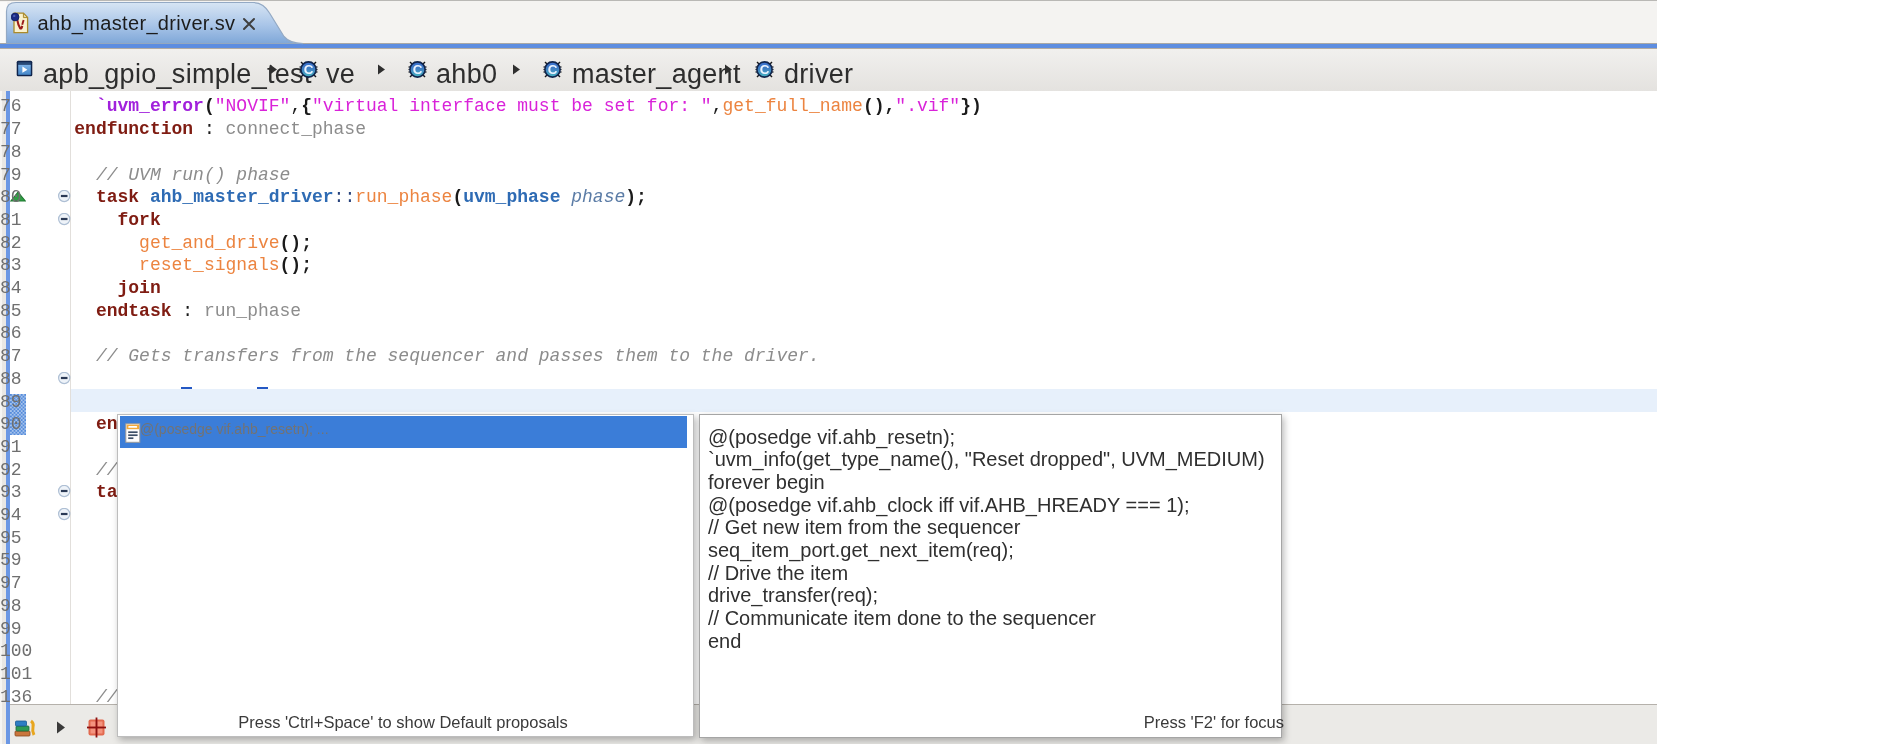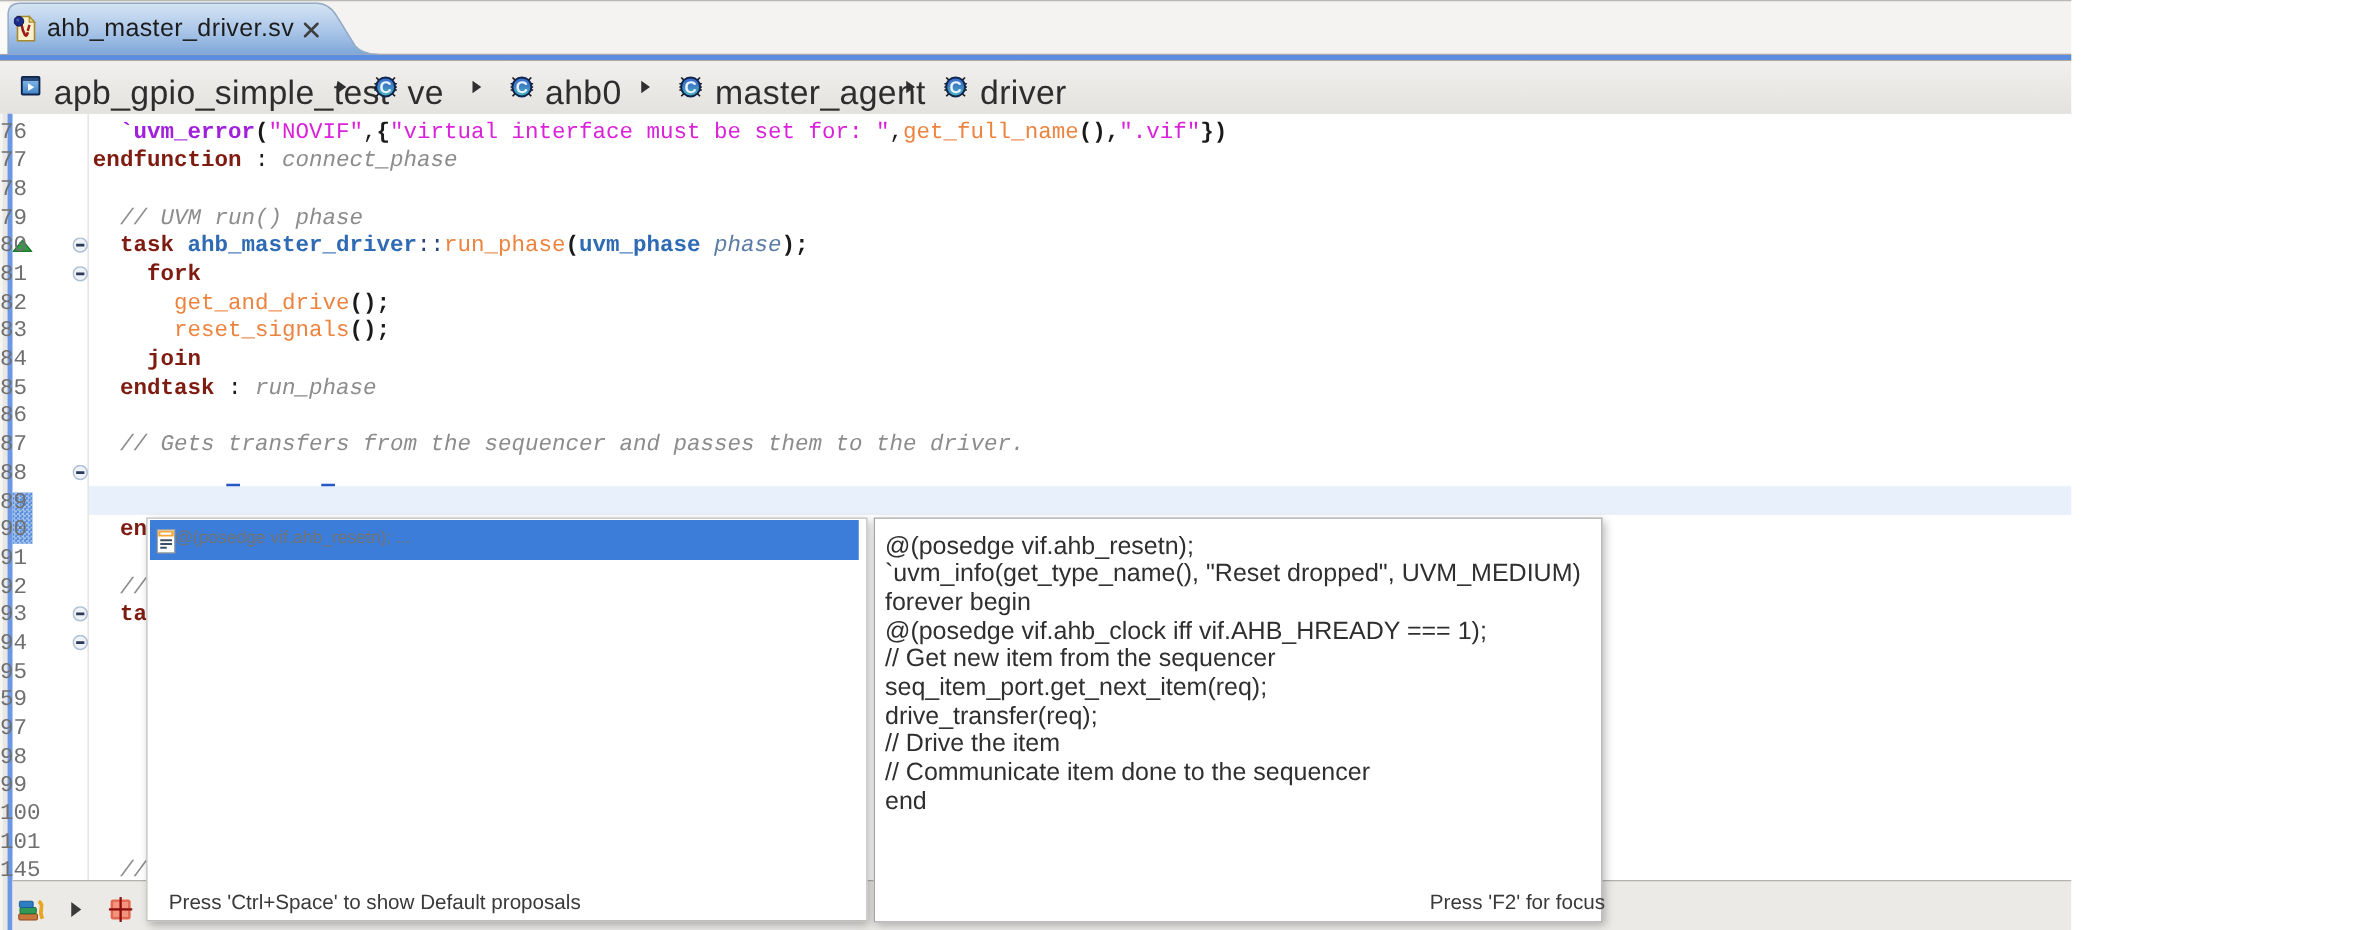--- a/index.html
+++ b/index.html
@@ -7,21 +7,21 @@
   .abs{position:absolute}
   i{font-style:normal}
   .cl{position:absolute;left:74.3px;height:22.7px;font:18px/22.7px "Liberation Mono",monospace;white-space:pre;color:#1a1a1a}
   .num{position:absolute;left:0;width:56.5px;font:18px/22.7px "Liberation Mono",monospace;color:#6f6f6f}
   .kw{color:#7f1c12;font-weight:bold}
   .cls{color:#2e6bb4;font-weight:bold}
   .fn{color:#ec8440}
   .mac{color:#a120dc;font-weight:bold}
   .str{color:#d922d9}
   .com{color:#8c8c8c;font-style:italic}
-  .lbl{color:#8c8c8c;font-style:italic}
+  .lbl{color:#8c8c8c;}
   .b{font-weight:bold;color:#1a1a1a}
   .pr{color:#5b7ca6;font-style:italic}
   .sc{color:#27427c}
   .bct{font-size:27px;color:#2d2d2d;letter-spacing:0.3px}
 </style></head>
 <body>
 <div id="root">
 <svg width="0" height="0" style="position:absolute">
       <defs>
   <linearGradient id="cg" x1="0" y1="0" x2="0" y2="1">
@@ -212,21 +212,21 @@
 <div class="num" style="top:458.6px">92</div>
 <div class="num" style="top:481.3px">93</div>
 <div class="num" style="top:504.0px">94</div>
 <div class="num" style="top:526.7px">95</div>
 <div class="num" style="top:549.4px">59</div>
 <div class="num" style="top:572.1px">97</div>
 <div class="num" style="top:594.8px">98</div>
 <div class="num" style="top:617.5px">99</div>
 <div class="num" style="top:640.2px">100</div>
 <div class="num" style="top:662.9px">101</div>
-<div class="num" style="top:685.6px">145</div>
+<div class="num" style="top:685.6px">136</div>
 <svg class="abs" style="left:58px;top:190.0px" width="13" height="13" viewBox="0 0 13 13">
       <circle cx="6.2" cy="6" r="5.6" fill="#eef3f9" stroke="#aebfd4" stroke-width="1.2"></circle>
       <line x1="2.9" y1="6" x2="9.5" y2="6" stroke="#2b3a56" stroke-width="2.2"></line>
     </svg>
 <svg class="abs" style="left:58px;top:212.8px" width="13" height="13" viewBox="0 0 13 13">
       <circle cx="6.2" cy="6" r="5.6" fill="#eef3f9" stroke="#aebfd4" stroke-width="1.2"></circle>
       <line x1="2.9" y1="6" x2="9.5" y2="6" stroke="#2b3a56" stroke-width="2.2"></line>
     </svg>
 <svg class="abs" style="left:58px;top:371.6px" width="13" height="13" viewBox="0 0 13 13">
       <circle cx="6.2" cy="6" r="5.6" fill="#eef3f9" stroke="#aebfd4" stroke-width="1.2"></circle>
@@ -307,29 +307,29 @@
   <rect x="0.8" y="0.8" width="14" height="18.5" fill="#fdfdfd" stroke="#9a9a9a" stroke-width="1"></rect>
   <rect x="1.6" y="1.6" width="12.4" height="4.6" fill="#f2a93b"></rect>
   <rect x="3.2" y="3" width="9" height="1.8" rx="0.9" fill="#fff"></rect>
   <g stroke="#3c4e66" stroke-width="1.7">
     <line x1="3.2" y1="9.2" x2="12.6" y2="9.2"></line>
     <line x1="3.2" y1="12.2" x2="12.6" y2="12.2"></line>
     <line x1="3.2" y1="15.2" x2="8.4" y2="15.2"></line>
   </g>
 </svg>
 <div class="abs" style="left:140px;top:420.5px;font-size:14px;color:#737373">@(posedge vif.ahb_resetn); ...</div>
-<div class="abs" style="left:135px;top:713px;width:574px;font-size:16.5px;color:#3a3a3a;text-align:left">Press 'Ctrl+Space' to show Default proposals</div>
+<div class="abs" style="left:116px;top:713px;width:574px;font-size:16.5px;color:#3a3a3a;text-align:center">Press 'Ctrl+Space' to show Default proposals</div>
 
 <div class="abs" style="left:699px;top:413.5px;width:583px;height:324.5px;background:#fff;border:1px solid #a5a5a5;box-sizing:border-box;box-shadow:2px 3px 7px rgba(0,0,0,0.28)"></div>
 <div class="abs" style="left:708px;top:425.6px;font-size:20px;line-height:22.66px;color:#2f2f2f;white-space:nowrap">
       <div>@(posedge vif.ahb_resetn);</div>
       <div>`uvm_info(get_type_name(), "Reset dropped", UVM_MEDIUM)</div>
       <div>forever begin</div>
       <div>@(posedge vif.ahb_clock iff vif.AHB_HREADY === 1);</div>
       <div>// Get new item from the sequencer</div>
       <div>seq_item_port.get_next_item(req);</div>
+      <div>// Drive the item</div>
       <div>drive_transfer(req);</div>
-      <div>// Drive the item</div>
       <div>// Communicate item done to the sequencer</div>
       <div>end</div>
     </div>
 <div class="abs" style="left:700px;top:713px;width:584px;font-size:16.5px;color:#3a3a3a;text-align:right">Press 'F2' for focus</div>
 
 </div>
 </body></html>

